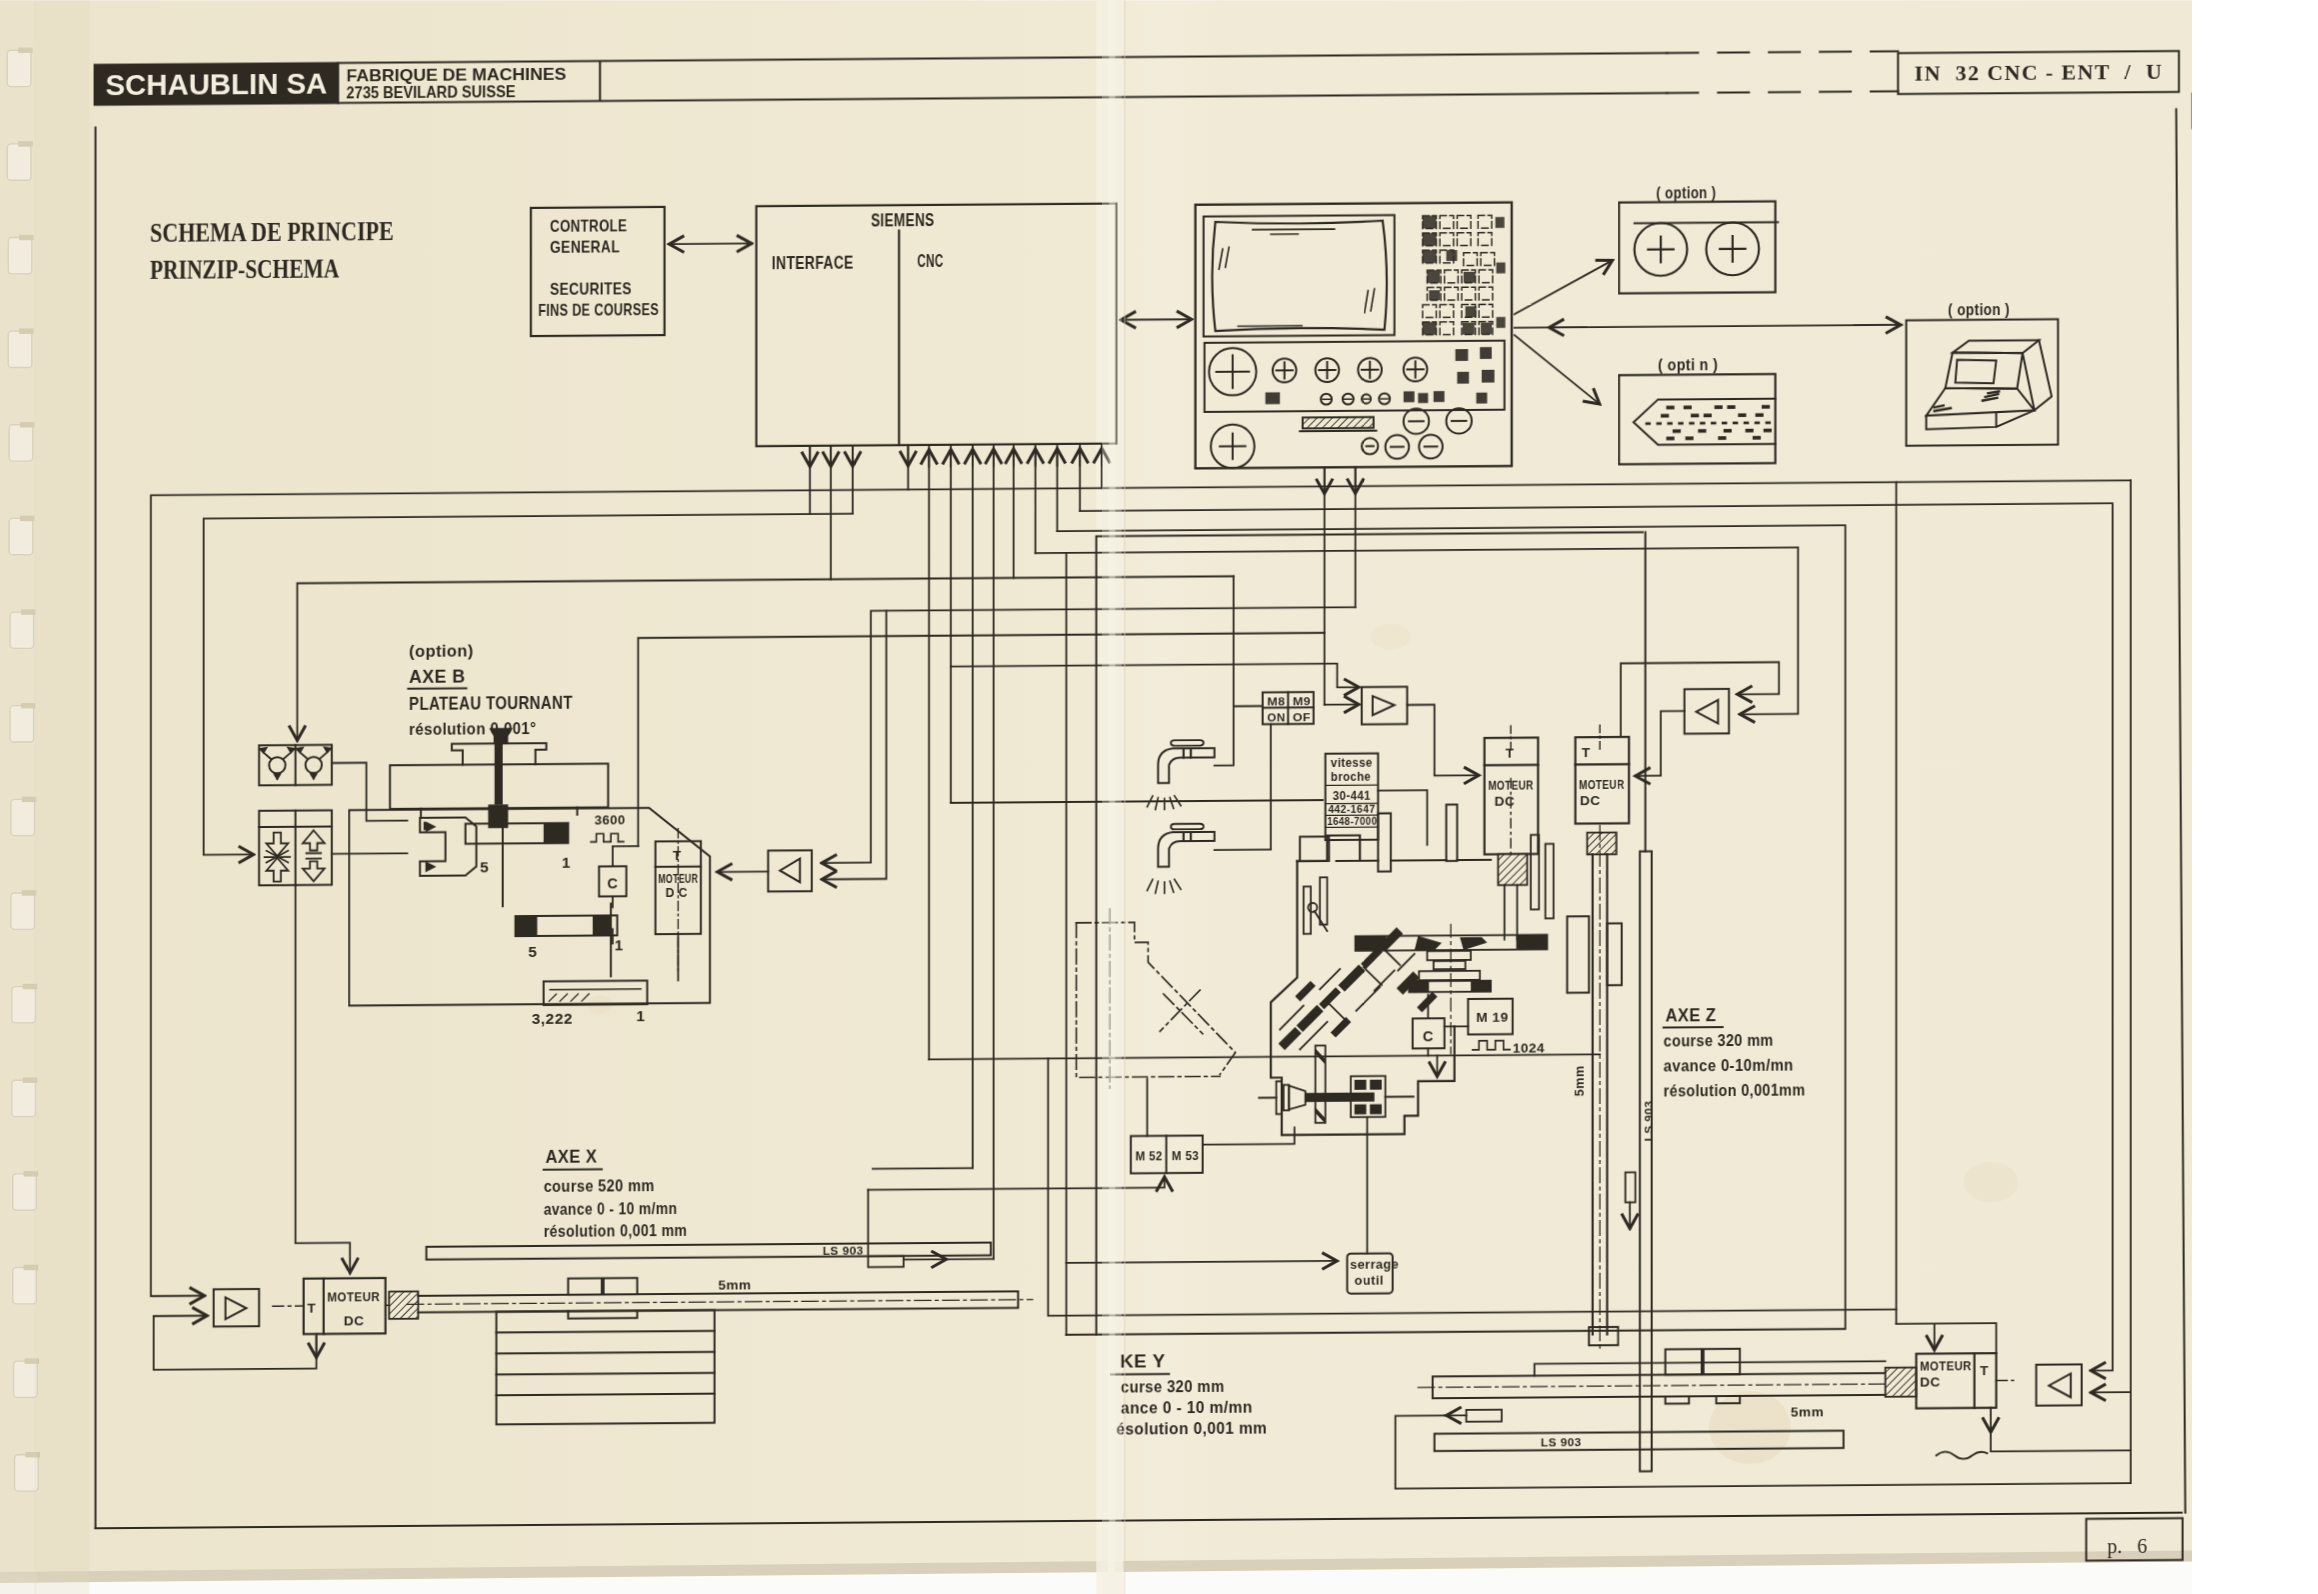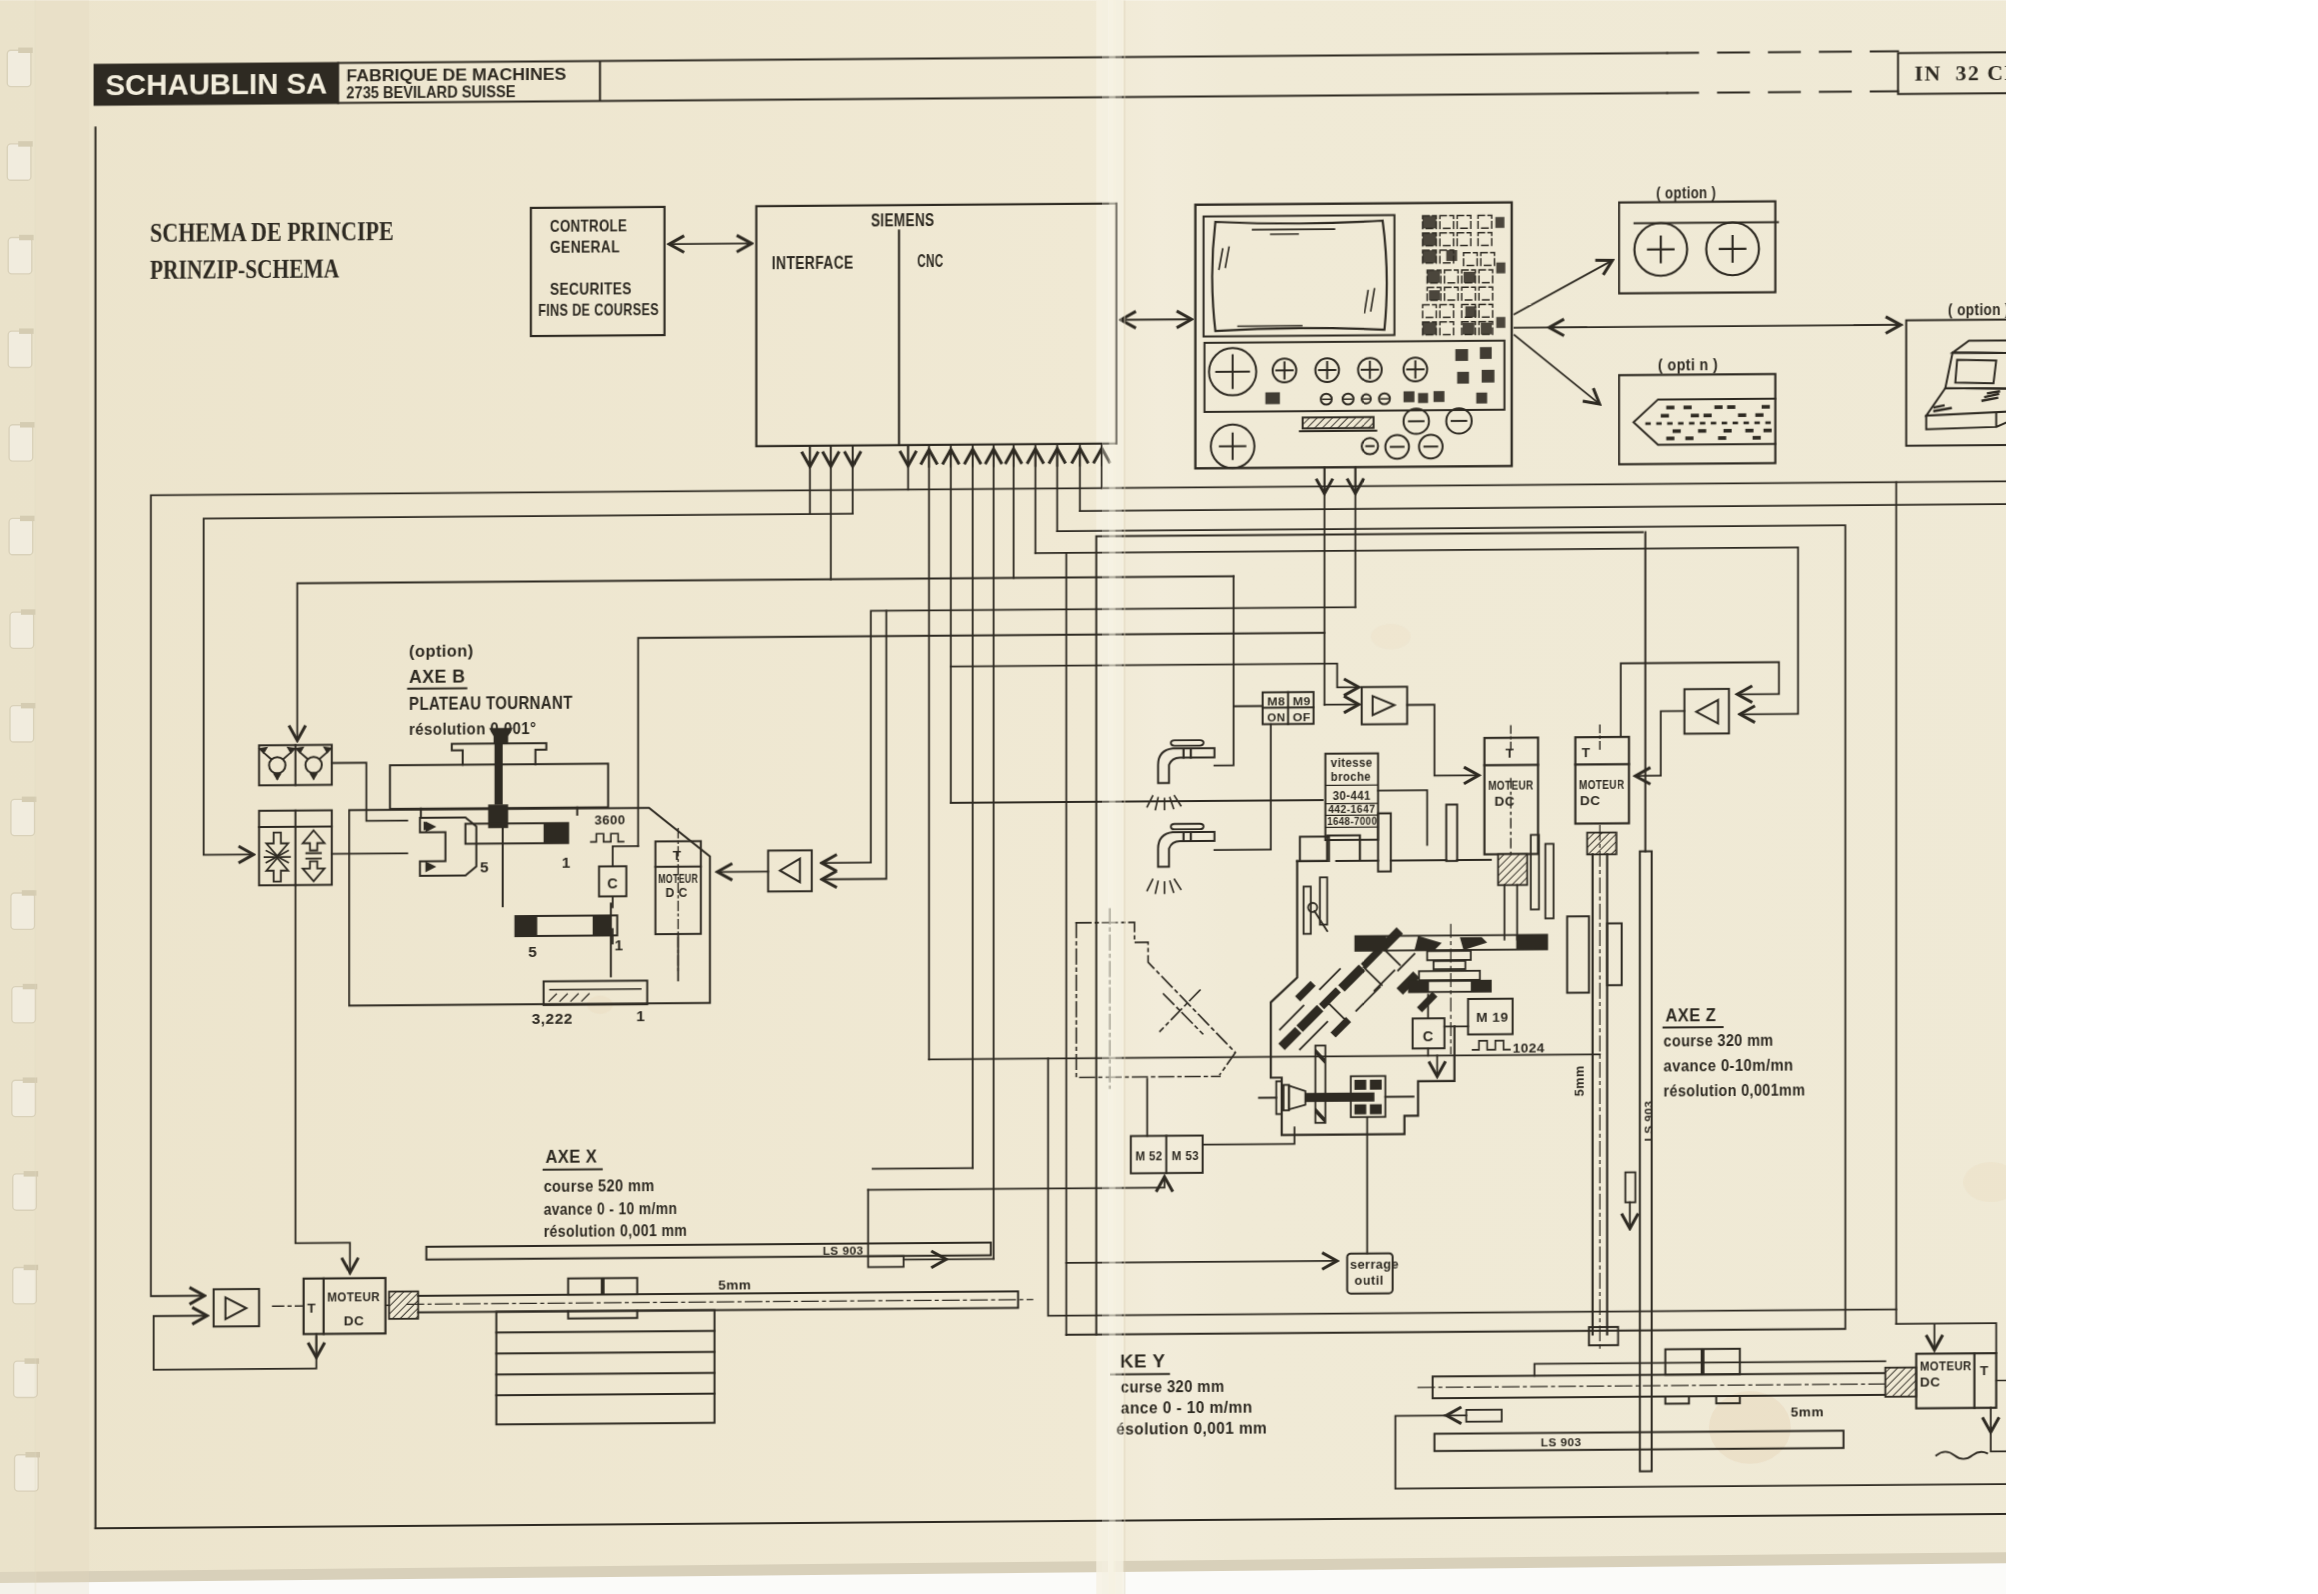--- a/index.html
+++ b/index.html
@@ -1,16 +1,16 @@
 <!DOCTYPE html>
 <html style="font-size:14.5px"><head>
 <meta charset="utf-8">
 <style>
 html,body{margin:0;padding:0;background:#fff;}
-#page{width:1966px;height:1595px;position:relative;overflow:hidden;padding-left:40px;}
+#page{width:2192px;height:1595px;position:relative;overflow:hidden;}
 svg{position:absolute;top:0;left:0;}
 text{font-family:"Liberation Sans",sans-serif;fill:#2e2a22;}
 .lb{font-weight:700;letter-spacing:.5px;}
 </style>
 </head>
 <body>
 <div id="page">
 <svg width="2318" height="1595" viewBox="0 0 2550 1754">
 <defs>
 <marker id="av" viewBox="0 0 12 12" refX="10" refY="6" markerWidth="11" markerHeight="11" orient="auto-start-reverse">

